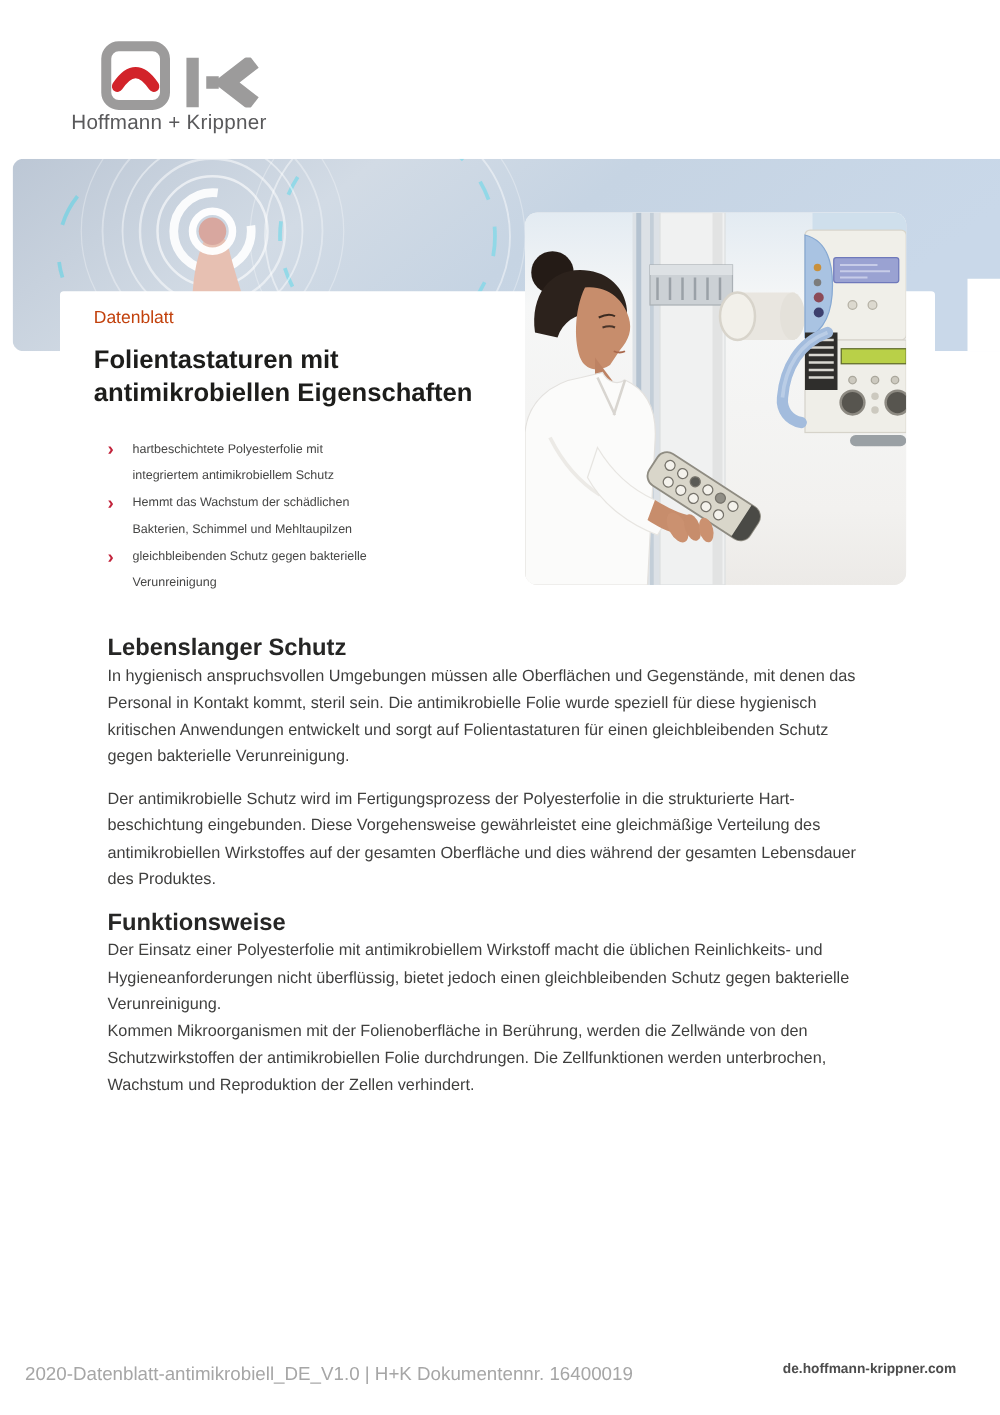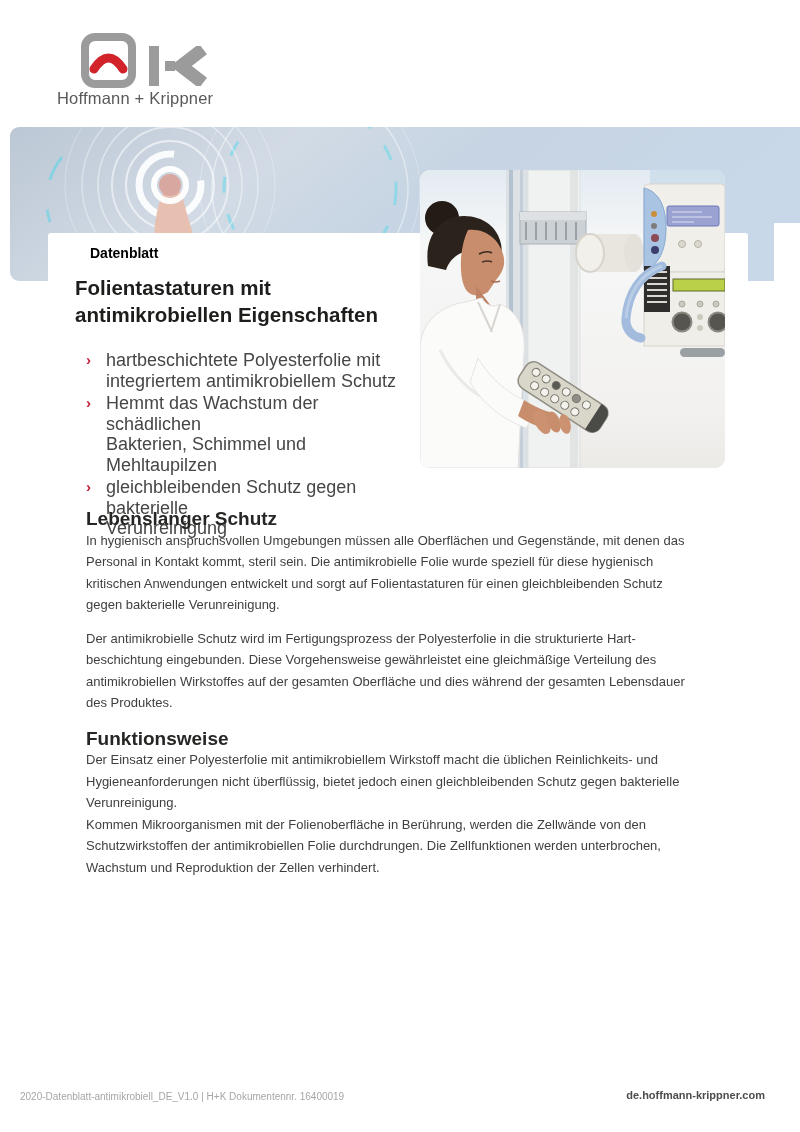--- a/index.html
+++ b/index.html
@@ -19,42 +19,42 @@
 
   
   .white-card{position:absolute;left:48px;top:233px;width:700px;height:290px;background:#ffffff;
               border-radius:3px;z-index:2;}
 
   
   .photo-card{position:absolute;left:420px;top:170px;width:305px;height:298px;border-radius:10px;
               overflow:hidden;z-index:3;background:#f4f4f3;}
 
   
-  .kicker{position:absolute;left:90px;top:245px;z-index:4;font-size:14px;font-weight:bold;color:#000000;}
+  .kicker{position:absolute;left:75px;top:245px;z-index:4;font-size:14px;font-weight:normal;color:#c2410c;}
   .doc-title{position:absolute;left:75px;top:274px;z-index:4;font-size:20.5px;line-height:27px;
              font-weight:bold;color:#1d1d1b;white-space:pre-line;}
 
   
   .bullets{position:absolute;left:86px;top:350px;width:330px;z-index:4;}
   .bullet{display:flex;margin-bottom:2px;}
   .bullet .marker{width:15px;flex:0 0 15px;font-size:15px;font-weight:bold;color:#c2233b;line-height:20.5px;}
-  .bullet .btxt{font-size:18px;line-height:20.5px;color:#464645;white-space:pre-line;margin-left:5px;}
+  .bullet .btxt{font-size:10px;line-height:20.5px;color:#464645;white-space:pre-line;margin-left:5px;}
 
   
   .body-copy{position:absolute;left:86px;top:508px;width:675px;z-index:4;
              font-size:13px;line-height:21.5px;color:#3f3f3e;}
   .body-copy h3{font-size:19px;line-height:21.5px;font-weight:bold;color:#262625;margin:0;}
   .body-copy p{margin:0;white-space:pre-line;}
   .body-copy p.gap-after{margin-bottom:12px;}
   .body-copy h3.second{margin-top:14px;}
   .link-line{margin-top:15px;}
   .link-line a{color:#d2232a;text-decoration:underline;cursor:pointer;}
 
   
-  .footer-left{position:absolute;left:20px;top:1091px;font-size:10px;color:#a6a6a6;}
+  .footer-left{position:absolute;left:20px;top:1091px;font-size:15px;color:#a6a6a6;}
   .footer-right{position:absolute;right:35px;top:1089px;font-size:11px;font-weight:bold;color:#4c4c4c;}
 </style>
 </head>
 <body>
 
 <div class="page">
 
   <div class="logo-icon">
     <svg width="57" height="57" viewBox="0 0 57 57">
       <rect x="5" y="5" width="47" height="47" rx="10" fill="#ffffff" stroke="#9c9b9b" stroke-width="8"></rect>

